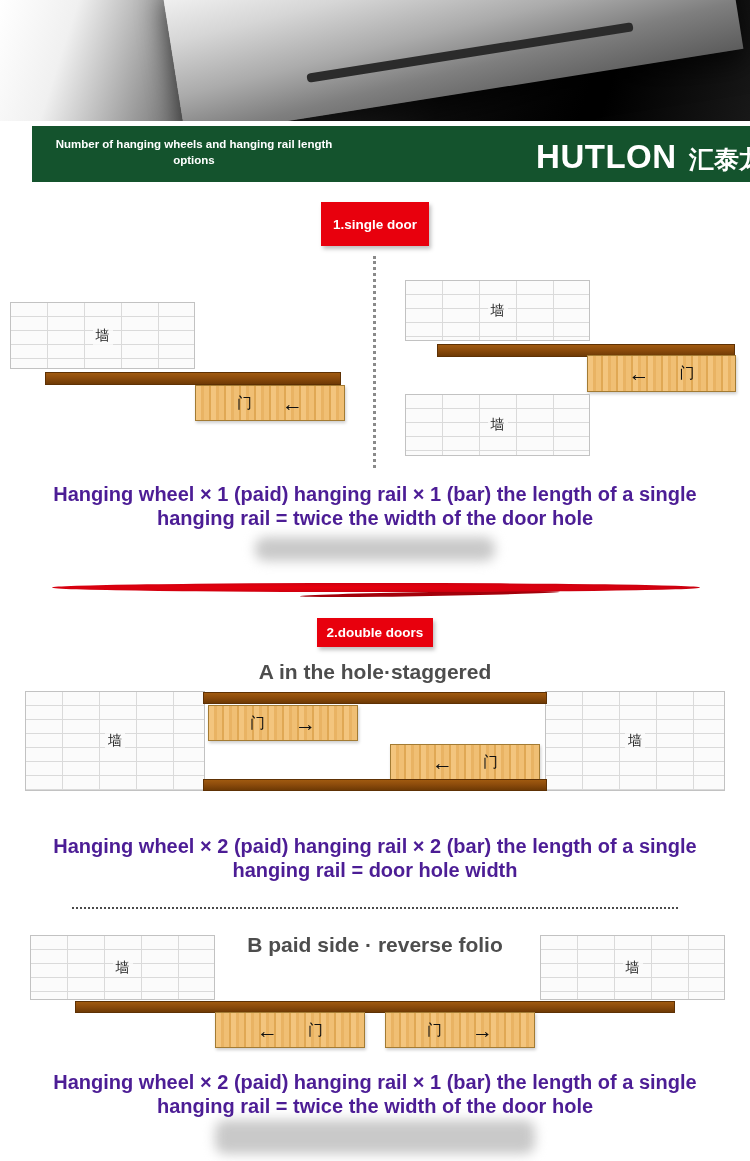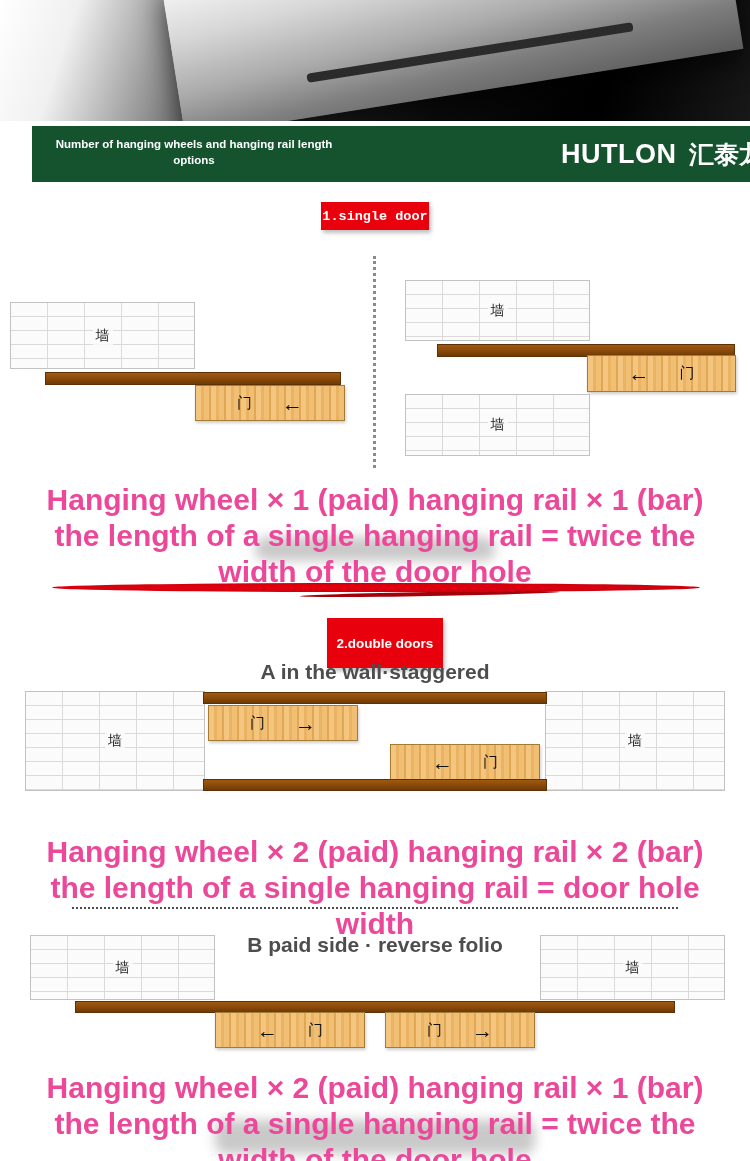--- a/index.html
+++ b/index.html
@@ -19,30 +19,30 @@
     background:linear-gradient(175deg,#f7f7f7 0%,#d6d6d6 28%,#ababab 55%,#7f7f7f 76%,#5c5c5c 100%);
     box-shadow:0 12px 28px rgba(0,0,0,0.65);}
   .hero-slot{position:absolute;left:305px;top:48px;width:330px;height:9px;
     transform:rotate(-9deg);background:#2b2b2b;border-radius:4px;}
 
   
   .header-bar{position:absolute;left:0;top:126px;width:750px;height:56px;background:#14532d;margin-left:32px;}
   .header-title{position:absolute;left:12px;top:11px;width:300px;text-align:center;
     color:#ffffff;font-size:11.5px;font-weight:bold;line-height:1.35;}
   .brand{position:absolute;right:18px;top:12px;color:#ffffff;white-space:nowrap;}
-  .brand .en{font-size:27px;font-weight:800;letter-spacing:.5px;}
+  .brand .en{font-size:33px;font-weight:800;letter-spacing:.5px;}
   .brand .cn{font-size:25px;font-weight:700;margin-left:8px;}
 
   
   .badge{position:absolute;background:#e8000d;color:#ffffff;font-weight:bold;font-size:13.5px;
     display:flex;align-items:center;justify-content:center;box-shadow:2px 3px 4px rgba(0,0,0,.25);}
   .subtitle{position:absolute;left:0;width:750px;text-align:center;font-weight:bold;
     font-size:21px;color:#4d4d4d;z-index:2;}
   .caption{position:absolute;left:30px;width:690px;text-align:center;font-weight:bold;
-    color:#ec4899;font-size:30px;line-height:1.2;z-index:2;}
+    color:#4c1d95;font-size:20px;line-height:1.2;z-index:2;}
   .smudge{position:absolute;background:#c9c9c9;filter:blur(6px);border-radius:10px;z-index:1;}
 
   
   .wall{position:absolute;background-color:#fbfbfb;
     background-image:
       repeating-linear-gradient(to bottom, rgba(0,0,0,0) 0 13px, #dadada 13px 14px),
       repeating-linear-gradient(to right, rgba(0,0,0,0) 0 36px, #dadada 36px 37px);
     border:1px solid #c2c2c2;display:flex;align-items:center;justify-content:center;}
   .wall-label{font-size:14px;color:#222;background:rgba(251,251,251,.8);padding:0 3px;}
   .rail{position:absolute;background:linear-gradient(#a05a10 0%,#8a4a0b 50%,#6e3a05 100%);
@@ -75,21 +75,21 @@
 
   <div class="header-bar">
     <div class="header-title">Number of hanging wheels and hanging rail length options</div>
     <div class="brand">
       <span class="en">HUTLON</span>
       <span class="cn">汇泰龙</span>
     </div>
   </div>
 
   <div>
-    <div class="badge" style="left:321px;top:202px;width:108px;height:28px;font-family:Liberation Mono, monospace;">1.single door</div>
+    <div class="badge" style="left:321px;top:202px;width:108px;height:44px;">1.single door</div>
 
     <div class="vdots" style="left:373px;top:256px;height:212px;"></div>
 
     <div class="wall" style="left:10px;top:302px;width:185px;height:67px;">
       <span class="wall-label">墙</span>
     </div>
     <div class="rail" style="left:45px;top:372px;width:296px;height:13px;"></div>
     <div class="door" style="left:195px;top:385px;width:150px;height:36px;">
       <span class="door-label">门</span>
       <span class="arrow">←</span>
@@ -108,23 +108,23 @@
     </div>
 
     <div class="smudge" style="left:255px;top:537px;width:240px;height:24px;"></div>
     <div class="caption" style="top:482px;">Hanging wheel × 1 (paid) hanging rail × 1 (bar) the length of a single hanging rail = twice the width of the door hole</div>
   </div>
 
   <div class="red-divider"></div>
   <div class="red-divider-echo"></div>
 
   <div>
-    <div class="badge" style="left:327px;top:618px;width:116px;height:50px;">2.double doors</div>
+    <div class="badge" style="left:317px;top:618px;width:116px;height:29px;">2.double doors</div>
 
-    <div class="subtitle" style="top:660px;">A in the wall·staggered</div>
+    <div class="subtitle" style="top:660px;">A in the hole·staggered</div>
 
     <div class="wall" style="left:25px;top:691px;width:180px;height:100px;">
       <span class="wall-label">墙</span>
     </div>
     <div class="wall" style="left:545px;top:691px;width:180px;height:100px;">
       <span class="wall-label">墙</span>
     </div>
     <div class="rail" style="left:203px;top:692px;width:344px;height:12px;"></div>
     <div class="door" style="left:208px;top:705px;width:150px;height:36px;">
       <span class="door-label">门</span>

